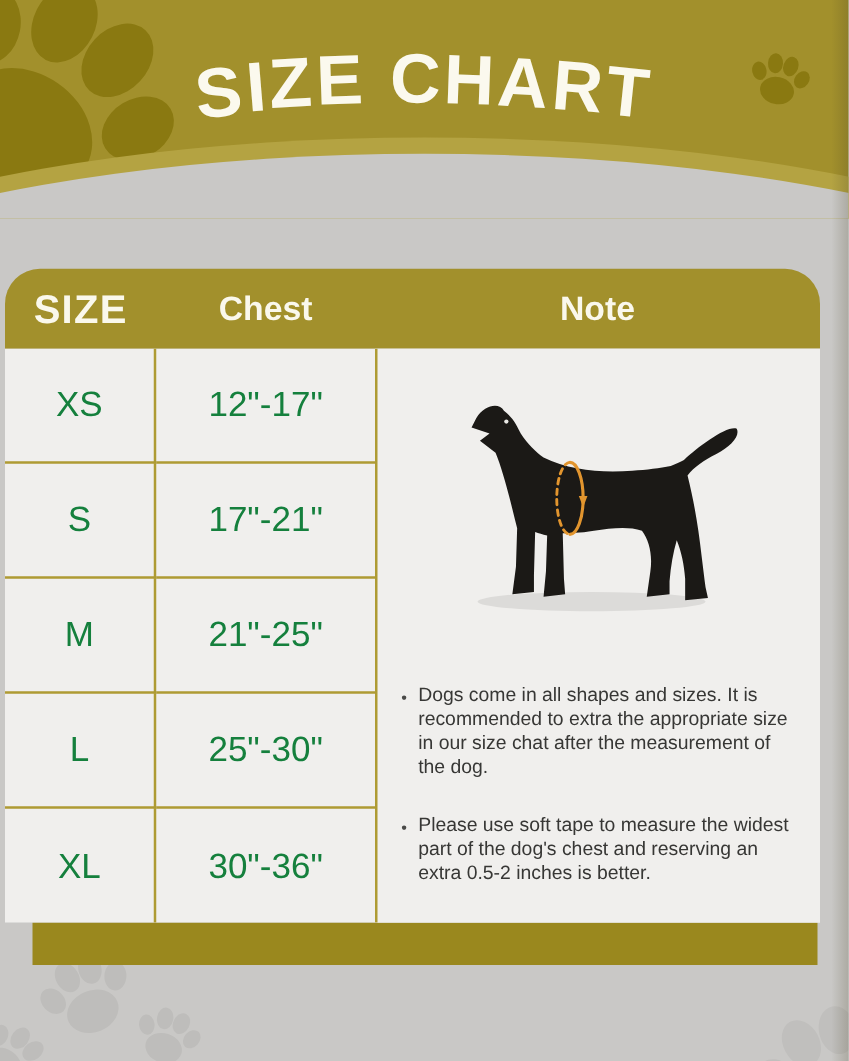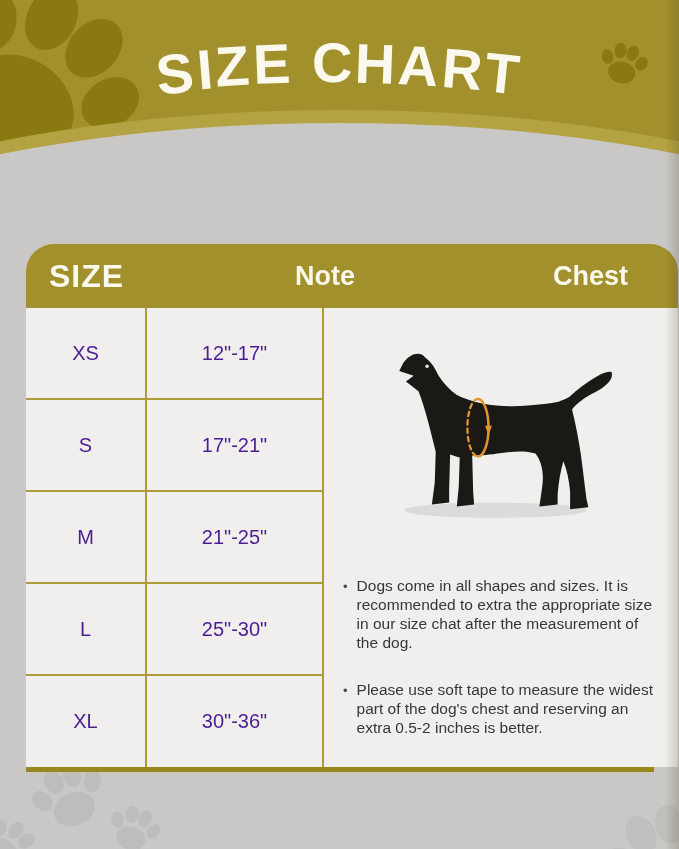--- a/index.html
+++ b/index.html
@@ -31,37 +31,37 @@
   
   .paw { position:absolute; }
   .paw-tl { left:-75px; top:-45px; fill:#8a7911; transform:rotate(35deg); z-index:1; }
   .paw-tr { left:595px; top:35px;  fill:#8a7911; transform:rotate(12deg); z-index:1; }
   .paw-f1 { left:25px;  top:752px; fill:#bebdbb; transform:rotate(-22deg); }
   .paw-f2 { left:103px; top:798px; fill:#bebdbb; transform:rotate(18deg); }
   .paw-f3 { left:-22px; top:812px; fill:#bebdbb; transform:rotate(45deg); }
   .paw-f4 { left:595px; top:788px; fill:#c0bfbd; transform:rotate(-20deg); }
 
   
-  .size-table { position:absolute; left:26px; top:215px; width:652px; z-index:2;margin-top:29px; }
+  .size-table { position:absolute; left:4px; top:215px; width:652px; z-index:2; }
   .thead {
     display:flex; height:64px; align-items:center;
     background:#a2902c; border-radius:28px 28px 0 0; color:#faf8ec;
   }
   .th { text-align:center; font-weight:bold; }
   .th-size  { width:121px; font-size:32px; letter-spacing:1px; }
   .th-chest { width:175px; font-size:27px; }
   .th-note  { width:356px; font-size:27px; }
 
   .tbody { display:flex; height:459px; background:#f0efed; }
   .rows-col { width:296px; }
   .trow { display:flex; height:92px; }
   .trow-last { height:91px; }
   .cell {
     display:flex; align-items:center; justify-content:center;
-    box-sizing:border-box; font-size:20px; color:#4c1d95;
+    box-sizing:border-box; font-size:28px; color:#15803d;
   }
   .cell-size  { width:121px; border-right:2px solid #ae9b33; }
   .cell-chest { width:175px; }
   .trow:not(.trow-last) .cell { border-bottom:2px solid #ae9b33; }
 
   .note-cell {
     width:356px; box-sizing:border-box;
     border-left:2px solid #ae9b33; background:#f0efed;
   }
   .dog-figure { display:block; margin:40px auto 0; }
@@ -110,22 +110,22 @@
     <div class="band band-light"></div>
     <div class="band band-gray"></div>
   </div>
   <div class="page-title"><span style="transform: translateY(11px) rotate(-6deg);">S</span><span style="transform: translateY(6.7px) rotate(-4.7deg);">I</span><span style="transform: translateY(3.4px) rotate(-3.3deg);">Z</span><span style="transform: translateY(1.2px) rotate(-2deg);">E</span><span style="transform: translateY(0.1px) rotate(-0.7deg);">&nbsp;</span><span style="transform: translateY(0.1px) rotate(0.7deg);">C</span><span style="transform: translateY(1.2px) rotate(2deg);">H</span><span style="transform: translateY(3.4px) rotate(3.3deg);">A</span><span style="transform: translateY(6.7px) rotate(4.7deg);">R</span><span style="transform: translateY(11px) rotate(6deg);">T</span></div>
 
   <div class="base-bar"></div>
 
   <div class="size-table">
     <div class="thead">
       <div class="th th-size">SIZE</div>
+      <div class="th th-chest">Chest</div>
       <div class="th th-note">Note</div>
-      <div class="th th-chest">Chest</div>
     </div>
 
     <div class="tbody">
       <div class="rows-col">
         <div class="trow">
           <div class="cell cell-size">XS</div>
           <div class="cell cell-chest">12"-17"</div>
         </div>
         <div class="trow">
           <div class="cell cell-size">S</div>

